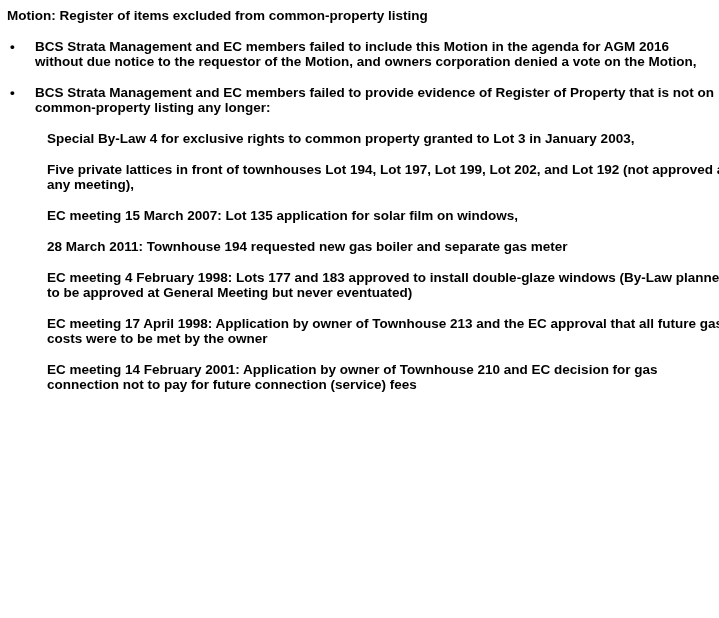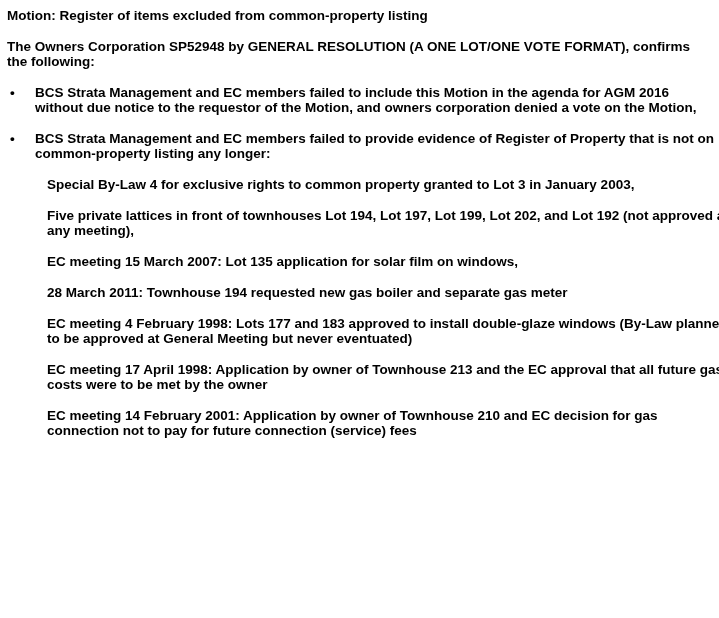--- a/index.html
+++ b/index.html
@@ -46,21 +46,20 @@
     width: 683px;
     margin: 0 0 16px 40px;
   }
 </style>
 </head>
 <body>
 
 <div class="page">
   <div class="para title-para">Motion: Register of items excluded from common-property listing</div>
 
-  <div class="para intro-para">The Owners Corporation SP52948 by GENERAL RESOLUTION (A ONE LOT/ONE VOTE FORMAT), confirms the following:</div>
 
   <div id="bullet-list">
       <div class="bullet-item"><span class="bullet-glyph">•</span><span>BCS Strata Management and EC members failed to include this Motion in the agenda for AGM 2016 without due notice to the requestor of the Motion, and owners corporation denied a vote on the Motion,</span></div>
       <div class="bullet-item"><span class="bullet-glyph">•</span><span>BCS Strata Management and EC members failed to provide evidence of Register of Property that is not on common-property listing any longer:</span></div>
     </div>
 
   <div id="item-list">
       <div class="item-para">Special By-Law 4 for exclusive rights to common property granted to Lot 3 in January 2003,</div>
       <div class="item-para">Five private lattices in front of townhouses Lot 194, Lot 197, Lot 199, Lot 202, and Lot 192 (not approved at any meeting),</div>
       <div class="item-para">EC meeting 15 March 2007: Lot 135 application for solar film on windows,</div>

